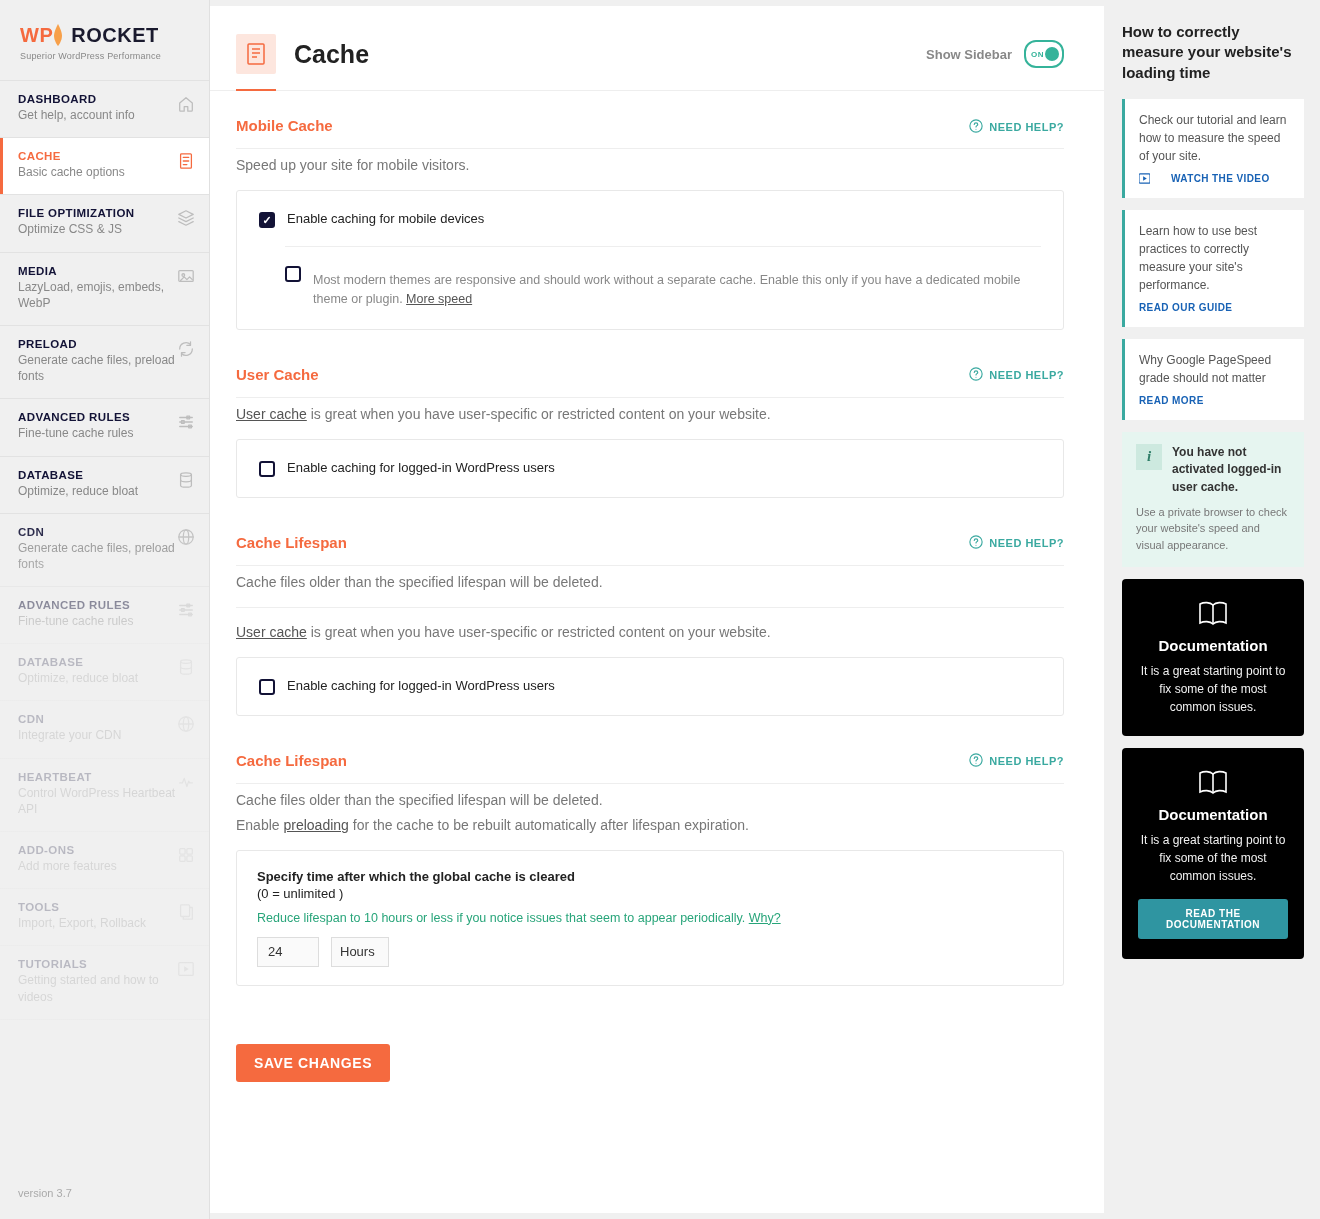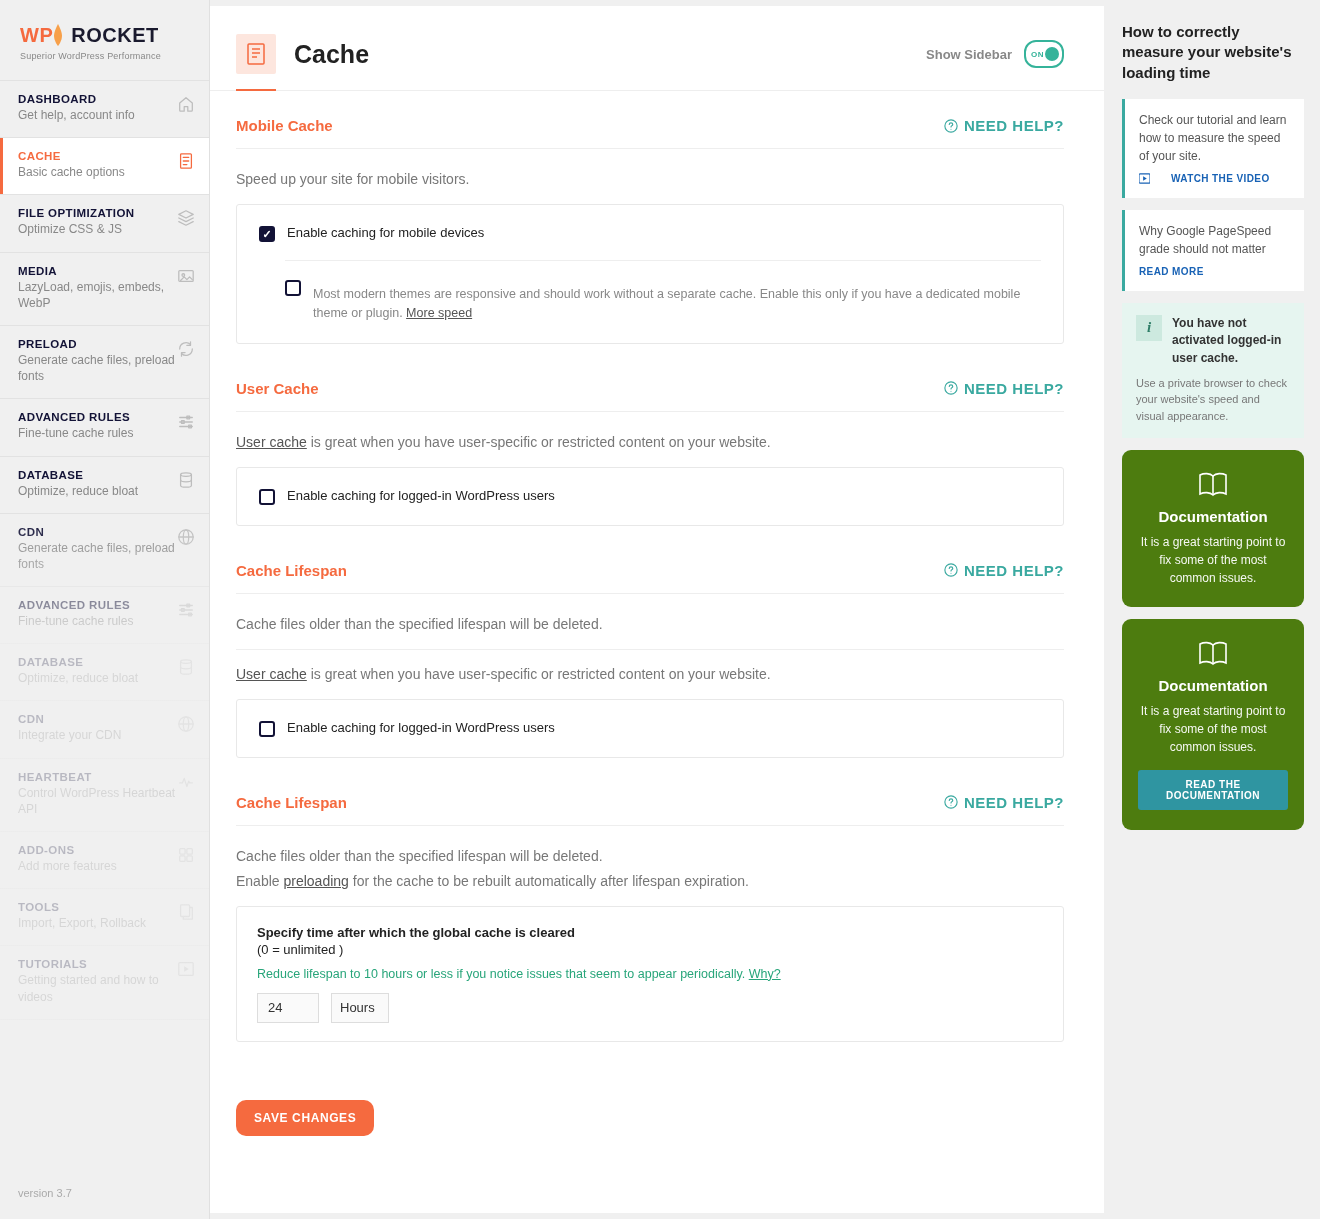--- a/index.html
+++ b/index.html
@@ -35,23 +35,23 @@
 .page-header-icon { width: 40px; height: 40px; background: #fde6de; display:flex; align-items:center; justify-content:center; color:#f56a3f; border-radius:2px;}
 .page-title { font-size: 25px; font-weight: 600; color:#222; margin-left: 18px; }
 .show-sidebar { margin-left:auto; color:#888; font-size:13px; font-weight:600; display:flex; align-items:center; gap:12px;}
 .toggle { width: 40px; height: 24px; background:#fff; border:2px solid #35b39a; border-radius:12px; position:relative; display:inline-flex; align-items:center; padding:12px 3px; justify-content:space-between;}
 .toggle .on-label { font-size:8px; font-weight:800; color:#35b39a; letter-spacing:0.5px; margin-left:2px; }
 .toggle .knob { width:14px; height:14px; border-radius:50%; background:#35b39a; }
 .page-header::after { content:""; position:absolute; left:26px; bottom:-1px; width:40px; height:2px; background:#f56a3f; }
 
 .content { padding: 26px 40px 40px 26px; overflow:auto; }
 .section { margin-bottom: 36px; }
-.sec-head { display:flex; align-items:center; border-bottom:1px solid #eee; padding-bottom:14px; margin-bottom:20px; }
+.sec-head { display:flex; align-items:center; border-bottom:1px solid #eee; padding-bottom:14px; margin-bottom:6px; }
 .sec-title { color:#f56a3f; font-size:15px; font-weight:700; }
-.need-help { margin-left:auto; color:#3aa9a0; font-size:15px; font-weight:700; letter-spacing:0.5px; display:flex; align-items:center; gap:6px; cursor:pointer;}
+.need-help { margin-left:auto; color:#3aa9a0; font-size:11px; font-weight:700; letter-spacing:0.5px; display:flex; align-items:flex-end; gap:6px; cursor:pointer;}
 .need-help svg { width:14px; height:14px; }
 .sec-desc { color:#777; font-size:14px; margin-bottom: 14px; line-height:1.5;}
 .sec-desc .linkish { text-decoration: underline; color:#555;}
 
 .opt-box { border:1px solid #e8e8e8; border-radius:3px; padding: 20px 22px; }
 .opt-row { display:flex; align-items:flex-start; gap:12px; }
 .checkbox { width:16px; height:16px; border:2px solid #121236; border-radius:3px; flex:none; display:flex; align-items:center; justify-content:center; background:#fff; cursor:pointer; margin-top:1px;}
 .checkbox.checked { background:#121236; }
 .checkbox.checked::after { content:"✓"; color:#fff; font-size:11px; font-weight:800; line-height:1;}
 .opt-label { font-size:13px; color:#222; font-weight:500; }
@@ -62,37 +62,37 @@
 
 .lifespan-box { border:1px solid #e8e8e8; border-radius:3px; padding: 18px 20px; }
 .lifespan-title { font-weight:600; font-size:13px; color:#222; }
 .lifespan-title2 { font-weight:500; font-size:13px; color:#222; margin-top:2px;}
 .lifespan-hint { color:#28a57a; font-size:12.5px; margin-top:10px; }
 .lifespan-hint a { color:#28a57a; text-decoration:underline; }
 .lifespan-inputs { display:flex; gap:12px; margin-top:12px;}
 .num-input { width:62px; height:30px; border:1px solid #ddd; background:#fafafa; text-align:left; padding:0 10px; font-size:13px; color:#333;}
 .unit-select { width:58px; height:30px; border:1px solid #ddd; background:#fafafa; font-size:13px; color:#333; padding:0 8px;}
 
-.save-btn { background:#f56a3f; color:#fff; font-size:12px; font-weight:700; letter-spacing:0.6px; border:none; padding:11px 18px; border-radius:10px; cursor:pointer; margin-top:22px;}
+.save-btn { background:#f56a3f; color:#fff; font-size:14px; font-weight:700; letter-spacing:0.6px; border:none; padding:11px 18px; border-radius:3px; cursor:pointer; margin-top:22px;}
 
 
 .right { width: 216px; padding: 22px 16px 22px 18px; }
 .right-title { font-size: 15px; font-weight:700; color:#222; line-height:1.35; margin-bottom:16px;}
 .help-card { background:#fff; border-left:3px solid #3aa9a0; padding:12px 14px 14px; margin-bottom:12px; }
 .help-card .txt { font-size:12px; color:#555; line-height:1.5; margin-bottom:8px;}
 .help-link { font-size:10px; font-weight:800; letter-spacing:0.4px; color:#1862b5; display:flex; align-items:center; gap:21px; cursor:pointer;}
 .help-link svg { width:11px; height:11px; }
 
 .info-card { background:#e6f5f0; padding:12px 14px 14px; margin-top:8px; margin-bottom:12px;}
 .info-card .row1 { display:flex; gap:10px; }
 .info-icon { width:26px; height:26px; background:#cde9df; display:flex; align-items:center; justify-content:center; color:#2f7e68; font-family: Georgia, serif; font-style:italic; font-weight:700; font-size:15px; flex:none;}
 .info-card .bold { font-size:12px; font-weight:600; color:#333; line-height:1.45;}
 .info-card .small { font-size:11px; color:#777; margin-top:8px; line-height:1.5;}
 
-.doc-card { background:#4d7c0f; color:#fff; padding:22px 16px 20px; text-align:center; border-radius:9px; margin-bottom:12px;}
+.doc-card { background:#000000; color:#fff; padding:22px 16px 20px; text-align:center; border-radius:4px; margin-bottom:12px;}
 .doc-card svg { width:30px; height:26px; margin:0 auto 10px; display:block; }
 .doc-card .dtitle { font-weight:700; font-size:15px; margin-bottom:8px;}
 .doc-card .dtext { font-size:12px; line-height:1.5; opacity:0.95;}
 .doc-card.with-btn .dbtn { background:#2f95a1; color:#fff; font-size:10px; font-weight:800; letter-spacing:0.5px; padding:9px 12px; border:none; border-radius:3px; margin-top:14px; cursor:pointer;}
 
 
 .ghost-wrap { position:relative; }
 .ghost { position:absolute; top:-6px; left:0; right:0; opacity:0.55; z-index:0;}
 .doc-card.front { position:relative; z-index:1;}
 </style>
@@ -388,20 +388,26 @@
     <div class="txt">Check our tutorial and learn how to measure the speed of your site.</div>
     <div class="help-link">
       <svg viewBox="0 0 12 12" fill="#1862b5">
           <rect x="0" y="1" width="12" height="10" rx="1" fill="none" stroke="#1862b5" stroke-width="1.2"></rect>
           <polygon points="4.5,3.5 4.5,8.5 8.5,6"></polygon>
         </svg>
       <span>WATCH THE VIDEO</span>
     </div>
   </div>
 
+  <div class="help-card">
+    <div class="txt">Learn how to use best practices to correctly measure your site's performance.</div>
+    <div class="help-link">
+        <span>READ OUR GUIDE</span>
+      </div>
+  </div>
 
   <div class="help-card">
     <div class="txt">Why Google PageSpeed grade should not matter</div>
     <div class="help-link">
         <span>READ MORE</span>
       </div>
   </div>
 
   <div class="info-card">
     <div class="row1">

